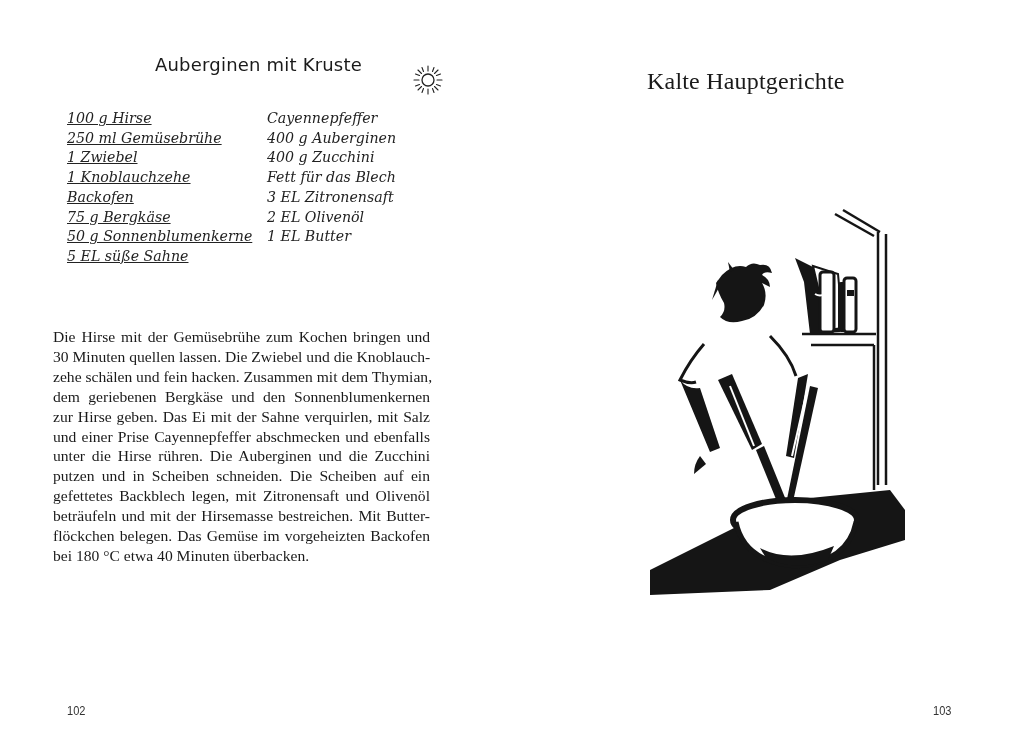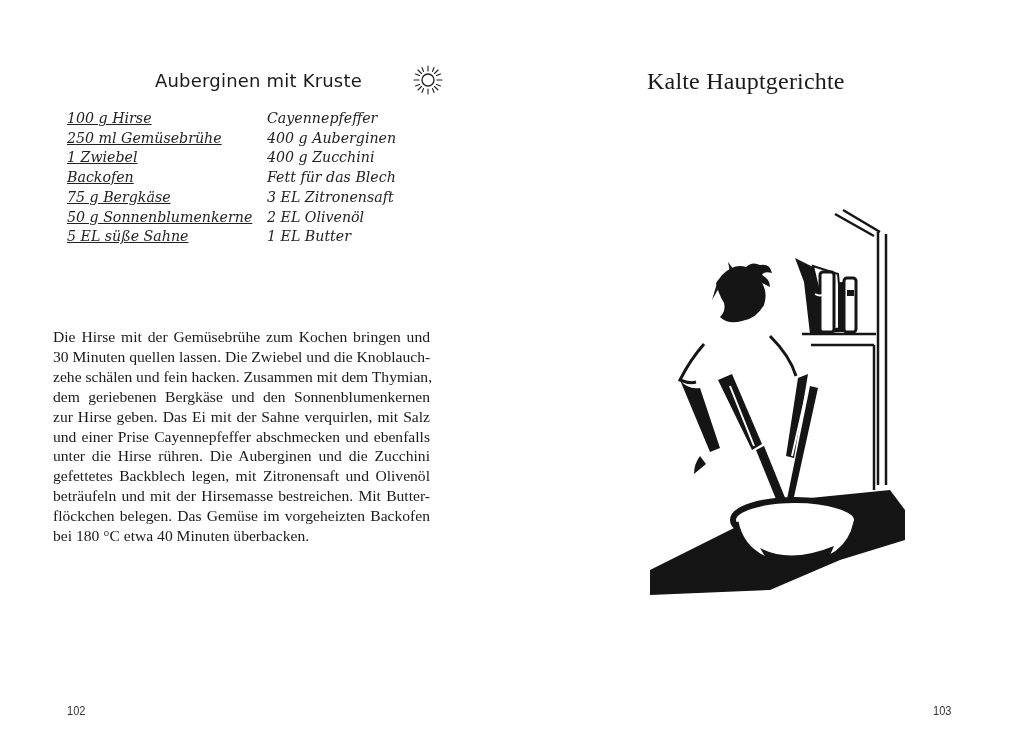--- a/index.html
+++ b/index.html
@@ -1,20 +1,20 @@
 <!DOCTYPE html>
 <html><head>
 <meta charset="utf-8">
 <style>
   html, body { margin:0; padding:0; }
   body { width:1020px; height:745px; background:#ffffff; position:relative; overflow:hidden; color:#1a1a1a; }
   .page { position:absolute; top:0; height:745px; }
   .page-left { left:0; width:510px; }
   .page-right { left:510px; width:510px; }
-  .recipe-title { position:absolute; left:155px; top:70px; font-family:"DejaVu Sans", sans-serif; font-size:18px; color:#1a1a1a; letter-spacing:0.2px; }
+  .recipe-title { position:absolute; left:155px; top:54px; font-family:"DejaVu Sans", sans-serif; font-size:18px; color:#1a1a1a; letter-spacing:0.2px; }
   .sun-icon { position:absolute; left:412px; top:64px; width:32px; height:32px; }
   .ingredients { position:absolute; top:109px; font-family:"DejaVu Serif", serif; font-style:italic; font-size:14.2px; line-height:19.7px; color:#222; }
   .ing-col1 { left:67px;text-decoration:underline; }
   .ing-col2 { left:267px; }
   .ingredients div { white-space:nowrap; }
   .instructions { position:absolute; left:53px; top:327px; width:377px; font-family:Liberation Serif, serif; font-size:15.6px; line-height:19.9px; text-align:justify; color:#1a1a1a; hyphens:manual; }
   .instructions .ln { display:block; text-align:justify; text-align-last:justify; white-space:nowrap; }
   .instructions .ln.last { text-align-last:left; }
   .page-number { position:absolute; top:703px; font-family:"Liberation Sans", sans-serif; font-size:13px; color:#333; transform:scaleX(0.85); transform-origin:left; }
   .pn-left { left:67px; }
@@ -46,20 +46,21 @@
       <line x1="28.5" y1="10" x2="24.5" y2="11.5"></line>
       <line x1="3.5" y1="22" x2="7.5" y2="20.5"></line>
       <line x1="28.5" y1="22" x2="24.5" y2="20.5"></line>
     </g>
   </svg>
 
   <div class="ingredients ing-col1">
     <div>100 g Hirse</div>
     <div>250 ml Gemüsebrühe</div>
     <div>1 Zwiebel</div>
+    <div>1 Knoblauchzehe</div>
     <div>Backofen</div>
     <div>75 g Bergkäse</div>
     <div>50 g Sonnenblumenkerne</div>
     <div>5 EL süße Sahne</div>
   </div>
 
   <div class="ingredients ing-col2">
     <div>Cayennepfeffer</div>
     <div>400 g Auberginen</div>
     <div>400 g Zucchini</div>
@@ -70,20 +71,21 @@
   </div>
 
   <div class="instructions">
     <span class="ln">Die Hirse mit der Gemüsebrühe zum Kochen bringen und</span>
     <span class="ln">30 Minuten quellen lassen. Die Zwiebel und die Knoblauch-</span>
     <span class="ln">zehe schälen und fein hacken. Zusammen mit dem Thymian,</span>
     <span class="ln">dem geriebenen Bergkäse und den Sonnenblumenkernen</span>
     <span class="ln">zur Hirse geben. Das Ei mit der Sahne verquirlen, mit Salz</span>
     <span class="ln">und einer Prise Cayennepfeffer abschmecken und ebenfalls</span>
     <span class="ln">unter die Hirse rühren. Die Auberginen und die Zucchini</span>
+    <span class="ln">putzen und in Scheiben schneiden. Die Scheiben auf ein</span>
     <span class="ln">gefettetes Backblech legen, mit Zitronensaft und Olivenöl</span>
     <span class="ln">beträufeln und mit der Hirsemasse bestreichen. Mit Butter-</span>
     <span class="ln">flöckchen belegen. Das Gemüse im vorgeheizten Backofen</span>
     <span class="ln last">bei 180 °C etwa 40 Minuten überbacken.</span>
   </div>
 
   <div class="page-number pn-left">102</div>
 </div>
 
 <div class="page page-right">

